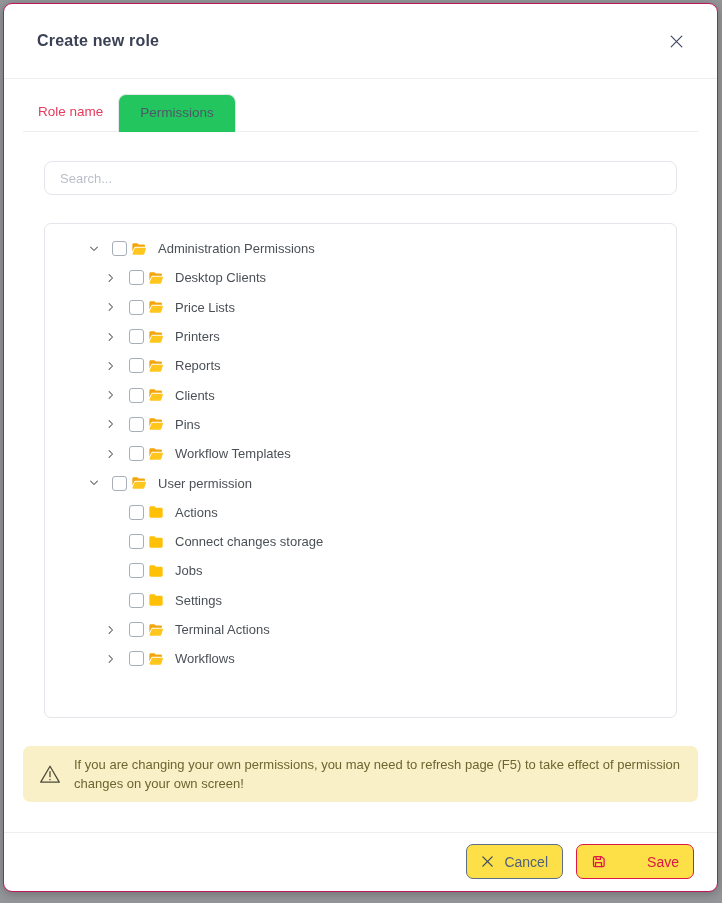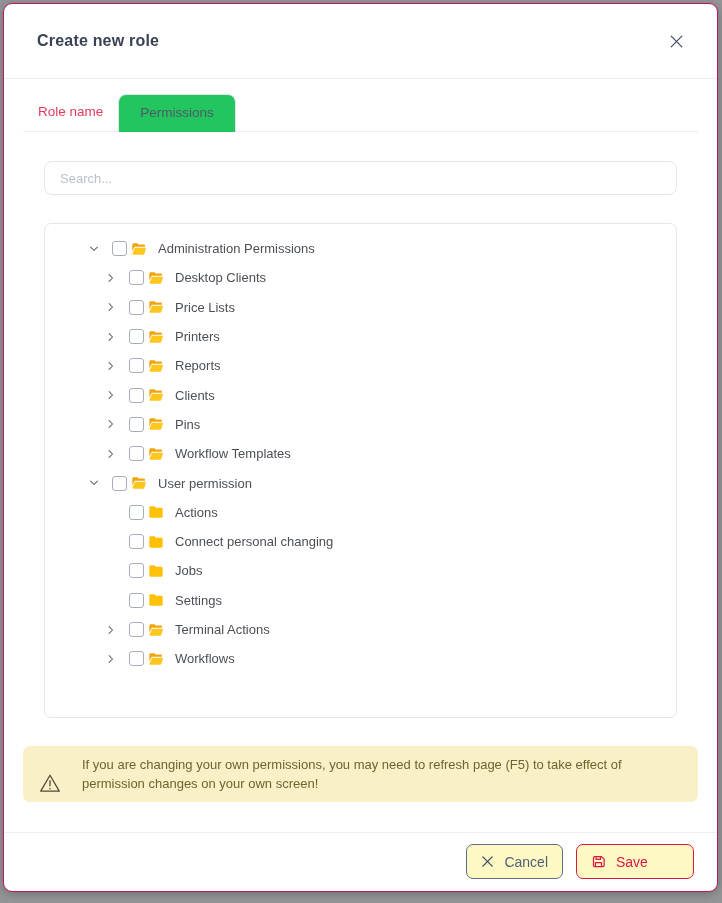--- a/index.html
+++ b/index.html
@@ -55,32 +55,32 @@
   .checkbox{
     width:15px;height:15px;flex:none;margin-right:4px;cursor:pointer;
     border:1px solid #a8aeb8;border-radius:3px;background:#fff;box-sizing:border-box;
   }
   .folder{width:17px;height:15px;flex:none;margin-right:10px;display:flex;align-items:center}
   .folder svg{width:16px;height:14px}
   .tree-label{font-size:13px;color:#4b5056}
   
   .warning{
     margin:28px 19px 0;background:#faf0c8;border-radius:7px;box-sizing:border-box;
-    display:flex;align-items:flex-end;gap:21px;padding:9px 16px;
+    display:flex;align-items:center;gap:13px;padding:9px 16px;
   }
   .warning svg{flex:none}
   .warning-text{font-size:13px;line-height:19px;color:#6d6530}
   
   .footer{
     margin-top:auto;flex:none;border-top:1px solid #eceef2;
     padding:11px 23px 12px;display:flex;justify-content:flex-end;gap:13px;box-sizing:border-box;
   }
   .btn{
-    display:flex;align-items:center;justify-content:flex-start;gap:10px;height:35px;
-    background:#fef9c3;border-radius:7px;font-size:14px;font-family:inherit;cursor:pointer;padding:0 14px;
+    display:flex;align-items:center;justify-content:space-between;gap:10px;height:35px;
+    background:#fde047;border-radius:7px;font-size:14px;font-family:inherit;cursor:pointer;padding:0 14px;
   }
   .btn-cancel{border:1px solid #5e6d89;color:#51607b;min-width:94px;box-sizing:border-box}
   .btn-save{border:1px solid #dd1745;color:#dd1745;min-width:118px;box-sizing:border-box}
 </style>
 </head>
 <body>
 
 <div class="modal">
 
   <div class="modal-header">
@@ -267,21 +267,21 @@
         <path d="M5.5 3.5 10 8l-4.5 4.5"></path>
       </svg>
     </span>
     <span class="checkbox" role="checkbox" aria-checked="false"></span>
     <span class="folder closed">
       <svg class="icon-folder-closed" viewBox="0 0 24 22">
         <path fill="#ffc107" d="M1.5 4.2C1.5 3 2.5 2 3.7 2h5.1c.6 0 1.1.2 1.5.6l1.6 1.6h8.4c1.2 0 2.2 1 2.2 2.2v11.4c0 1.2-1 2.2-2.2 2.2H3.7c-1.2 0-2.2-1-2.2-2.2Z"></path>
       </svg>
 
     </span>
-    <span class="tree-label">Connect personal changing</span>
+    <span class="tree-label">Connect changes storage</span>
   </div>
         <div class="tree-row level-1">
     <span class="chevron none">
       <svg viewBox="0 0 16 16" fill="none" stroke="currentColor" stroke-width="1.4" stroke-linecap="round" stroke-linejoin="round">
         <path d="M5.5 3.5 10 8l-4.5 4.5"></path>
       </svg>
     </span>
     <span class="checkbox" role="checkbox" aria-checked="false"></span>
     <span class="folder closed">
       <svg class="icon-folder-closed" viewBox="0 0 24 22">

